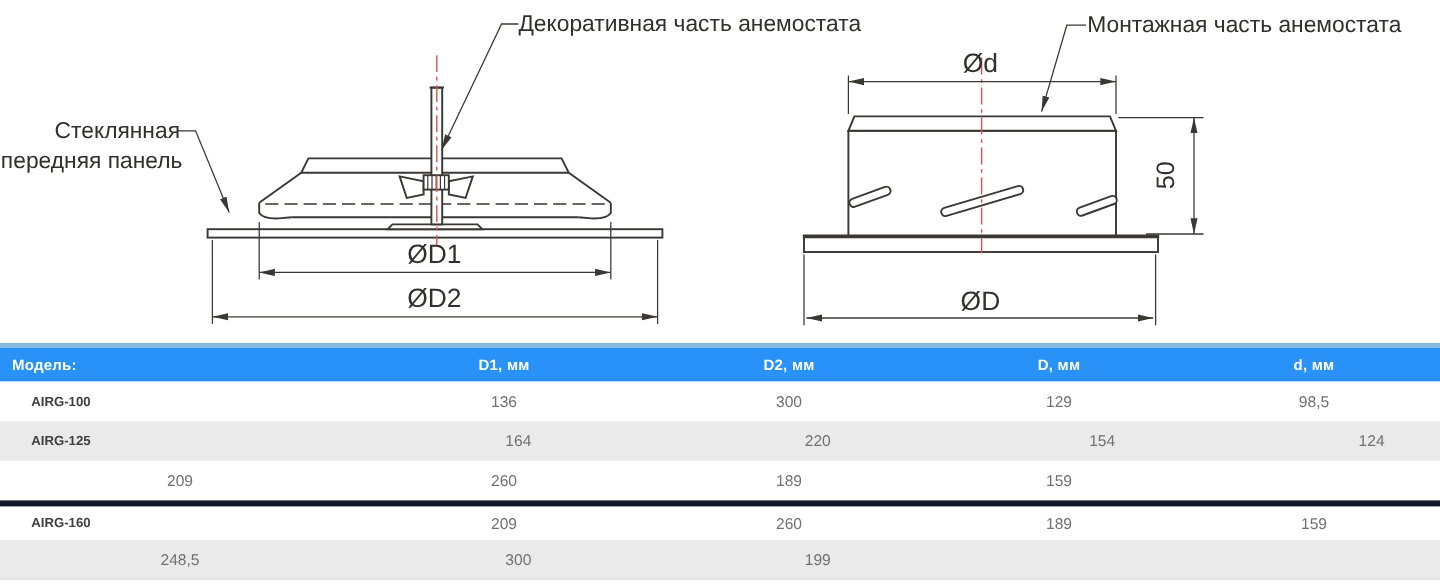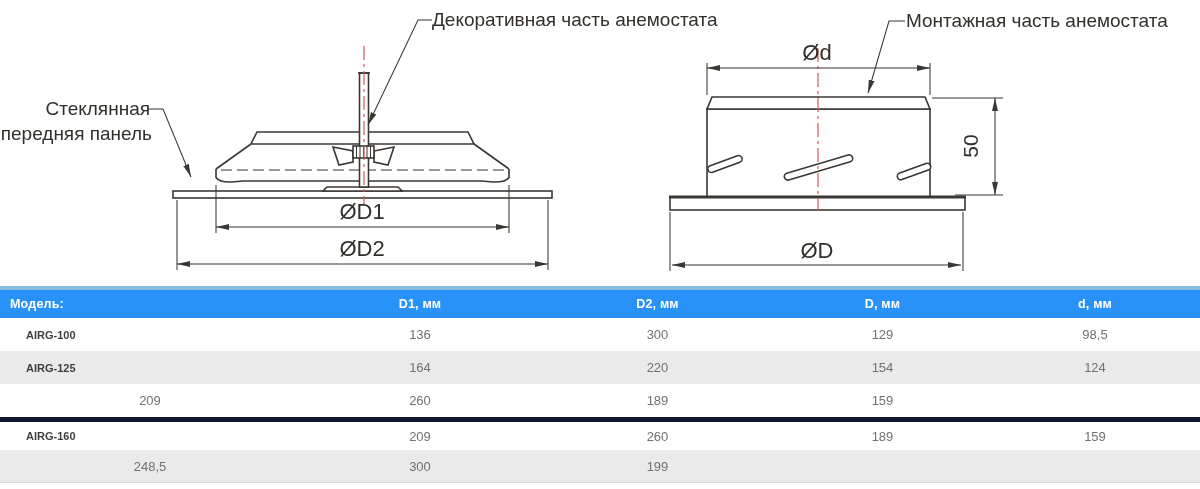--- a/index.html
+++ b/index.html
@@ -31,21 +31,21 @@
   #spec-table{position:absolute;top:286px;left:0;width:1200px;}
   .thead,.trow{display:grid;grid-template-columns:300px 240px 235px 215px 210px;align-items:center;}
   .thead{
     height:32px;box-sizing:border-box;
     background:var(--header-bg);
     border-top:4px solid var(--header-top);
   }
   .th{color:#fff;font-size:12.5px;font-weight:bold;text-align:center;letter-spacing:.2px;}
   .th-model{text-align:left;padding-left:10px;}
   .trow{height:33px;box-sizing:border-box;background:#fff;}
-  .trow.gray{background:var(--stripe);}
+  .trow.gray{background:var(--stripe);gap:12px;}
   .trow.sep{border-top:5px solid #0f172a;}
   .trow:last-child{border-bottom:1px solid #dadada;}
   .td{color:#717171;font-size:13px;text-align:center;}
   .td-model{color:#3f3f3f;font-size:11px;font-weight:bold;text-align:left;padding-left:10px;margin-left:16px;}
 </style>
 </head>
 <body>
 
 <div id="drawing-wrap">
 <svg width="1200" height="286" viewBox="0 0 1200 286">

